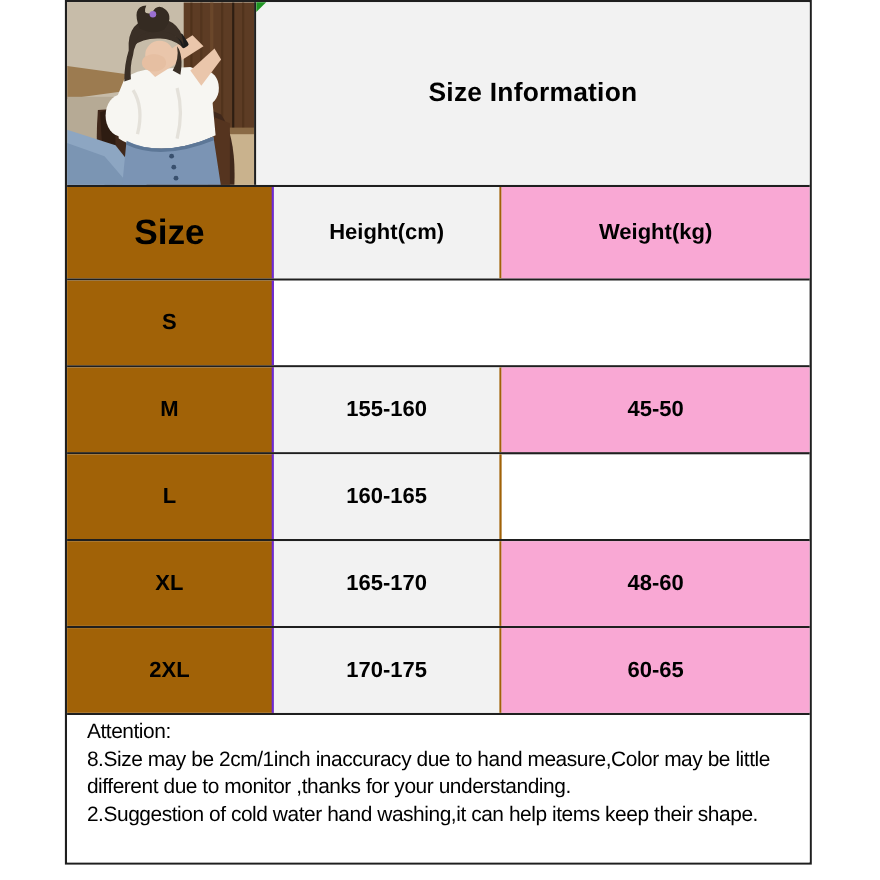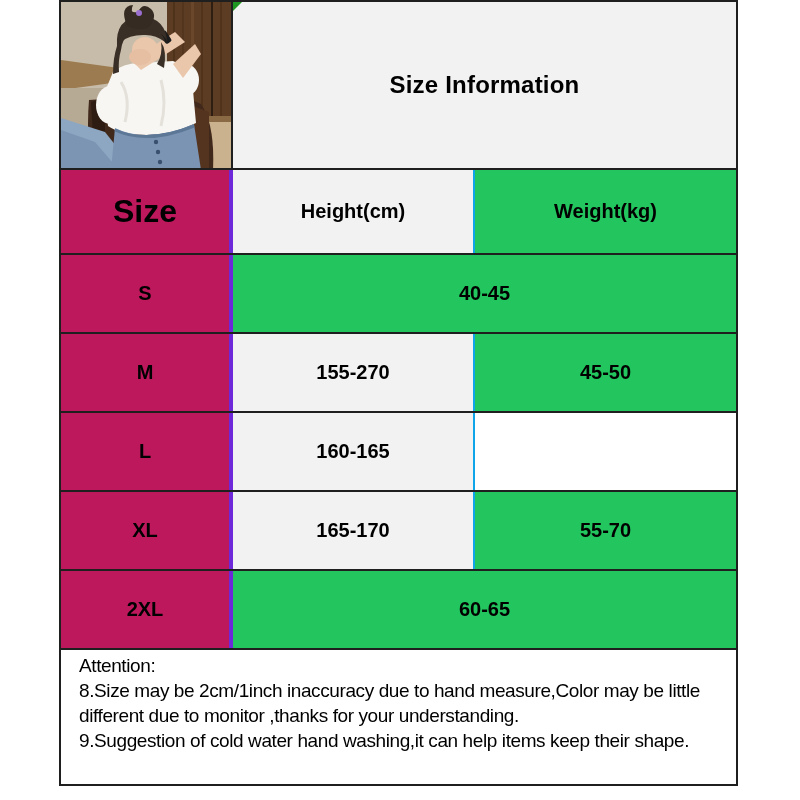--- a/index.html
+++ b/index.html
@@ -41,23 +41,23 @@
     border-top: 9px solid #1f9522;
     border-right: 9px solid transparent;
   }
   
   .row { display: flex; border-bottom: 2px solid #1f1f1f; height: 79px; }
   .row.head { height: 85px; }
   .cell {
     display: flex; align-items: center; justify-content: center;
     font-weight: bold; font-size: 20px;
   }
-  .c1 { width: 172px; flex: none; background: #be185d; border-right: 4px solid #6d28d9; }
-  .c2 { width: 242px; flex: none; background: #f2f2f2; border-right: 2px solid #0ea5e9; }
-  .c3 { flex: 1; background: #22c55e; }
+  .c1 { width: 188px; flex: none; background: #a16207; border-right: 2px solid #6d28d9; }
+  .c2 { width: 207px; flex: none; background: #f2f2f2; border-right: 2px solid #a16207; }
+  .c3 { flex: 1; background: #f9a8d4; }
   .row.head .c1 { font-size: 32px; }
   .row.head .c2, .row.head .c3 { font-size: 20px; }
   
   .attention {
     height: 134px;
     background: #ffffff;
     padding: 3px 18px;
     font-size: 19px;
     letter-spacing: -0.4px;
     line-height: 1.32;
@@ -129,41 +129,41 @@
     </div>
 
     <div class="row head">
       <div class="cell c1">Size</div>
       <div class="cell c2">Height(cm)</div>
       <div class="cell c3">Weight(kg)</div>
     </div>
 
     <div class="row">
       <div class="cell c1">S</div>
-      <div class="cell c3">40-45</div>
     </div>
     <div class="row">
       <div class="cell c1">M</div>
-      <div class="cell c2">155-270</div>
+      <div class="cell c2">155-160</div>
       <div class="cell c3">45-50</div>
     </div>
     <div class="row">
       <div class="cell c1">L</div>
       <div class="cell c2">160-165</div>
     </div>
     <div class="row">
       <div class="cell c1">XL</div>
       <div class="cell c2">165-170</div>
-      <div class="cell c3">55-70</div>
+      <div class="cell c3">48-60</div>
     </div>
     <div class="row">
       <div class="cell c1">2XL</div>
+      <div class="cell c2">170-175</div>
       <div class="cell c3">60-65</div>
     </div>
 
     <div class="attention">
       <div>Attention:</div>
       <div>8.Size may be 2cm/1inch inaccuracy due to hand measure,Color may be little different due to monitor ,thanks for your understanding.</div>
-      <div>9.Suggestion of cold water hand washing,it can help items keep their shape.</div>
+      <div>2.Suggestion of cold water hand washing,it can help items keep their shape.</div>
     </div>
 
   </div>
 </div>
 
 </body></html>

